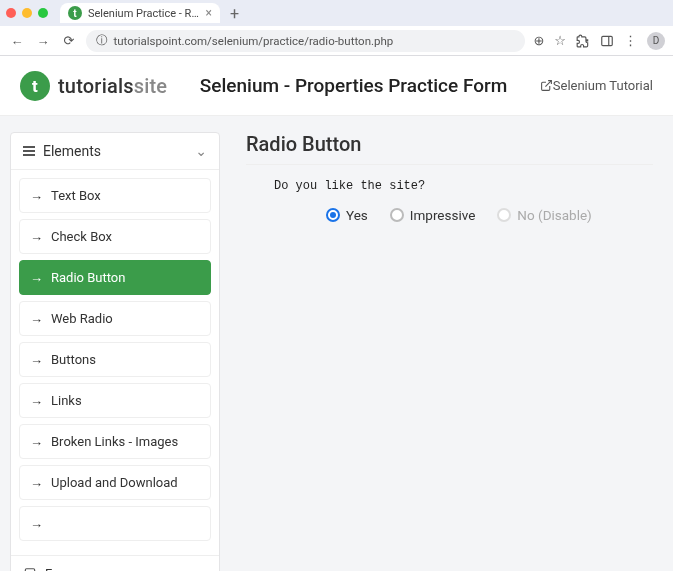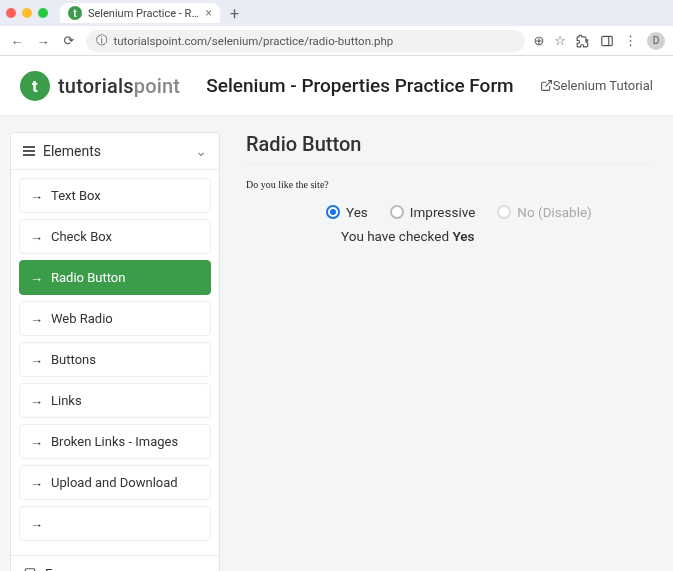--- a/index.html
+++ b/index.html
@@ -92,21 +92,21 @@
   .sb-item.active .arrow{color:#fff;}
   .sb-section{
     display:flex;align-items:center;justify-content:space-between;
     padding:10px 12px;border-top:1px solid #eee;color:#333;font-size:13px;
   }
   .sb-section .lefticons{display:flex;align-items:center;gap:8px;}
   .chev{color:#888;}
   
   .main{flex:1;padding:0 10px;}
   .main h2{font-size:20px;font-weight:500;color:#333;border-bottom:1px solid #eee;padding-bottom:8px;margin-bottom:14px;}
-  .question{font-family:Liberation Serif, serif;font-size:10px;color:#222;margin-bottom:14px;}
+  .question{font-family:Liberation Mono, monospace;font-size:12px;color:#222;margin-bottom:14px;margin-left:28px;}
   .radio-row{display:flex;gap:22px;align-items:center;justify-content:flex-start;padding-left:80px;margin-bottom:8px;}
   .radio-opt{display:flex;align-items:center;gap:6px;font-size:13.5px;color:#333;}
   .radio-opt.disabled{color:#aaa;}
   .radio-circle{
     width:14px;height:14px;border-radius:50%;border:2px solid #bbb;background:#fff;position:relative;
   }
   .radio-opt.selected .radio-circle{border-color:#1a73e8;}
   .radio-opt.selected .radio-circle::after{
     content:"";position:absolute;inset:2px;border-radius:50%;background:#1a73e8;
   }
@@ -157,21 +157,21 @@
       <span>⋮</span>
       <span class="avatar">D</span>
     </div>
   </div>
 </div>
 
 <div class="page-header">
   <div class="brand">
     <div class="brand-logo">t</div>
     <div class="brand-text">
-      <span>tutorials</span><span class="light">point</span>
+      <span>tutorials</span><span class="light">site</span>
     </div>
   </div>
   <div class="page-title">Selenium - Properties Practice Form</div>
   <div class="tutorial-link">
     <span>
       <svg width="13" height="13" viewBox="0 0 24 24" fill="none" stroke="#555" stroke-width="2">
           <path d="M18 13v6a2 2 0 0 1-2 2H5a2 2 0 0 1-2-2V8a2 2 0 0 1 2-2h6"></path>
           <polyline points="15 3 21 3 21 9"></polyline>
           <line x1="10" y1="14" x2="21" y2="3"></line>
         </svg>
@@ -257,17 +257,14 @@
       </label>
       <label class="radio-opt">
         <span class="radio-circle"></span>
         <span>Impressive</span>
       </label>
       <label class="radio-opt disabled">
         <span class="radio-circle"></span>
         <span>No (Disable)</span>
       </label>
     </div>
-    <div class="result">
-      <span>You have checked </span><b>Yes</b>
-    </div>
   </div>
 </div>
 
 </body></html>

